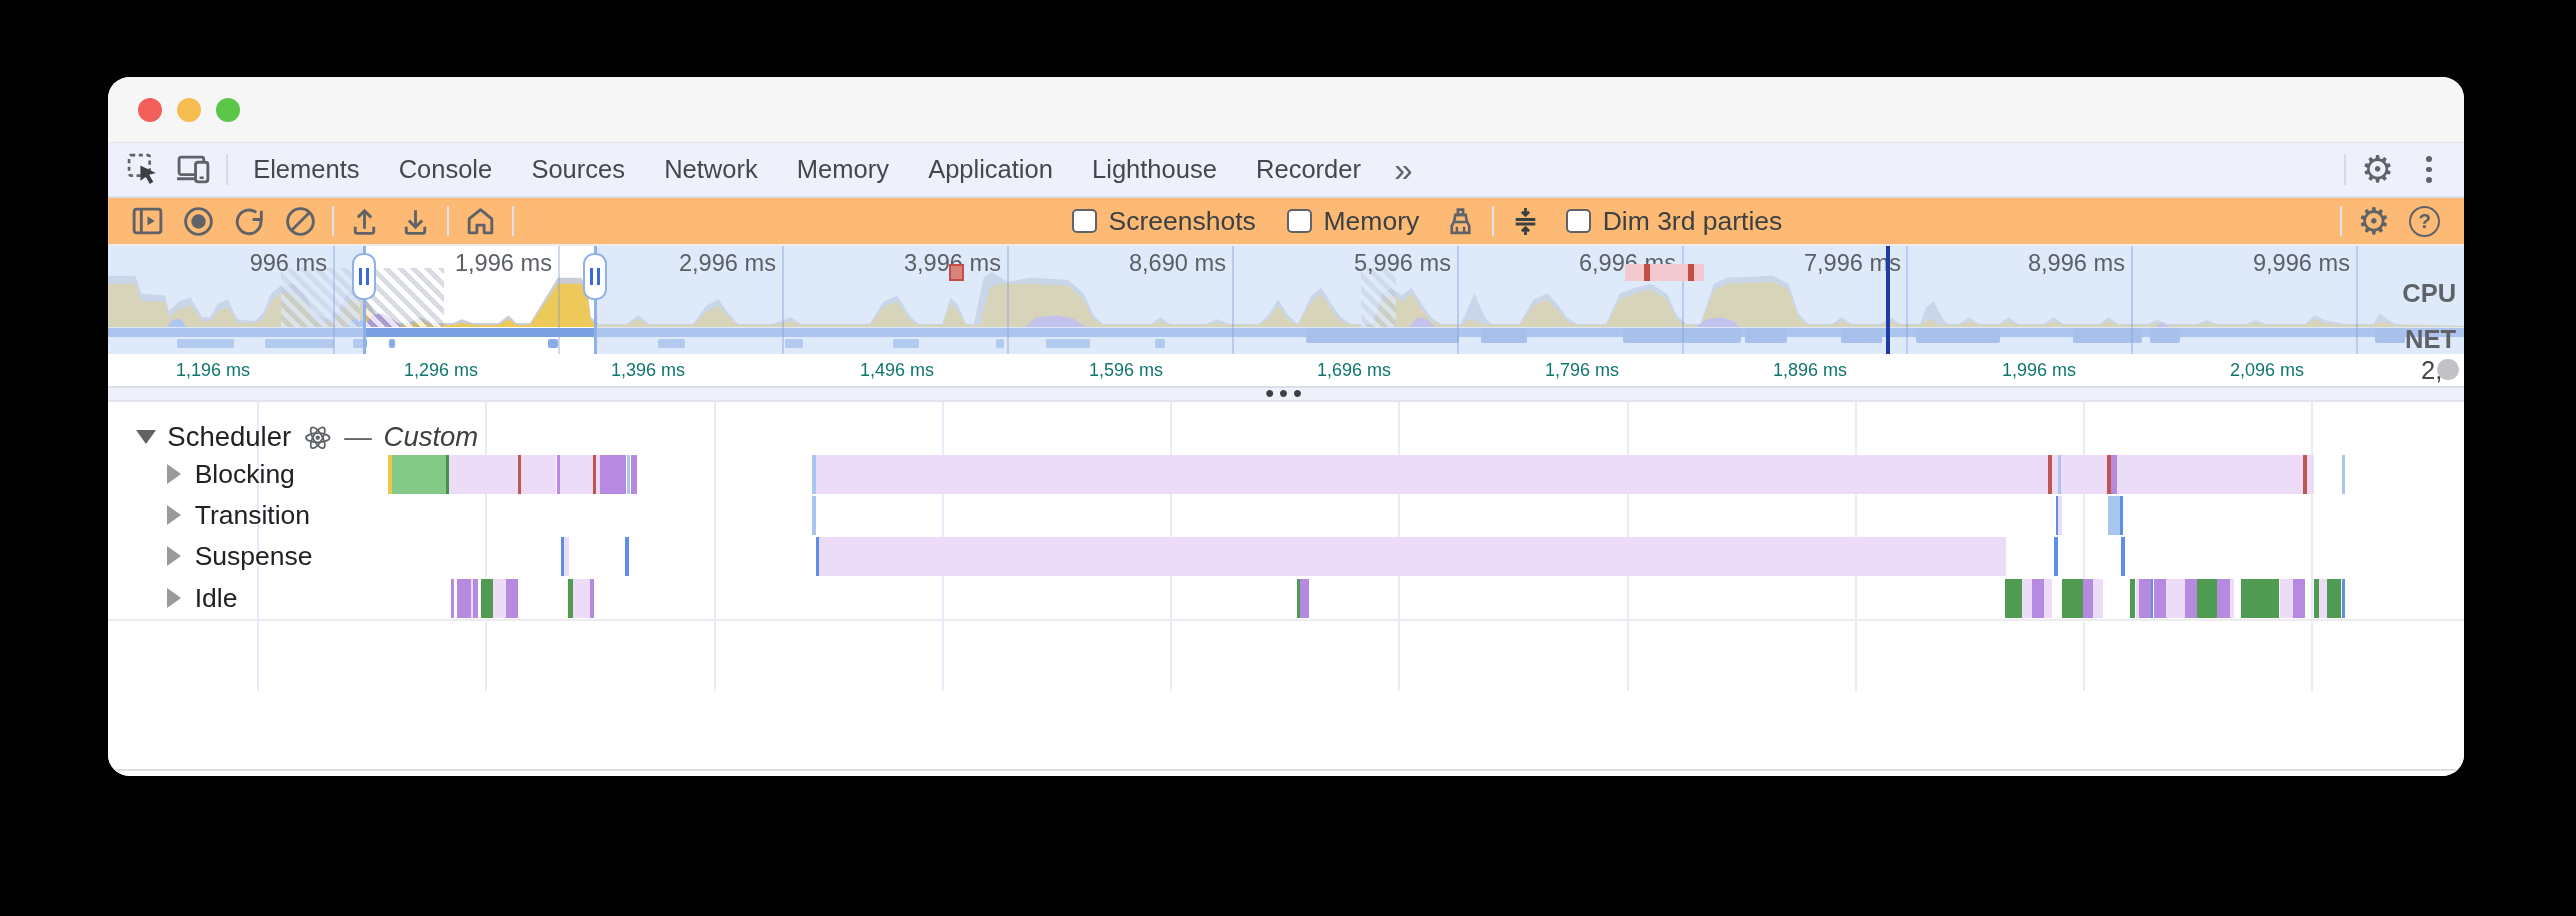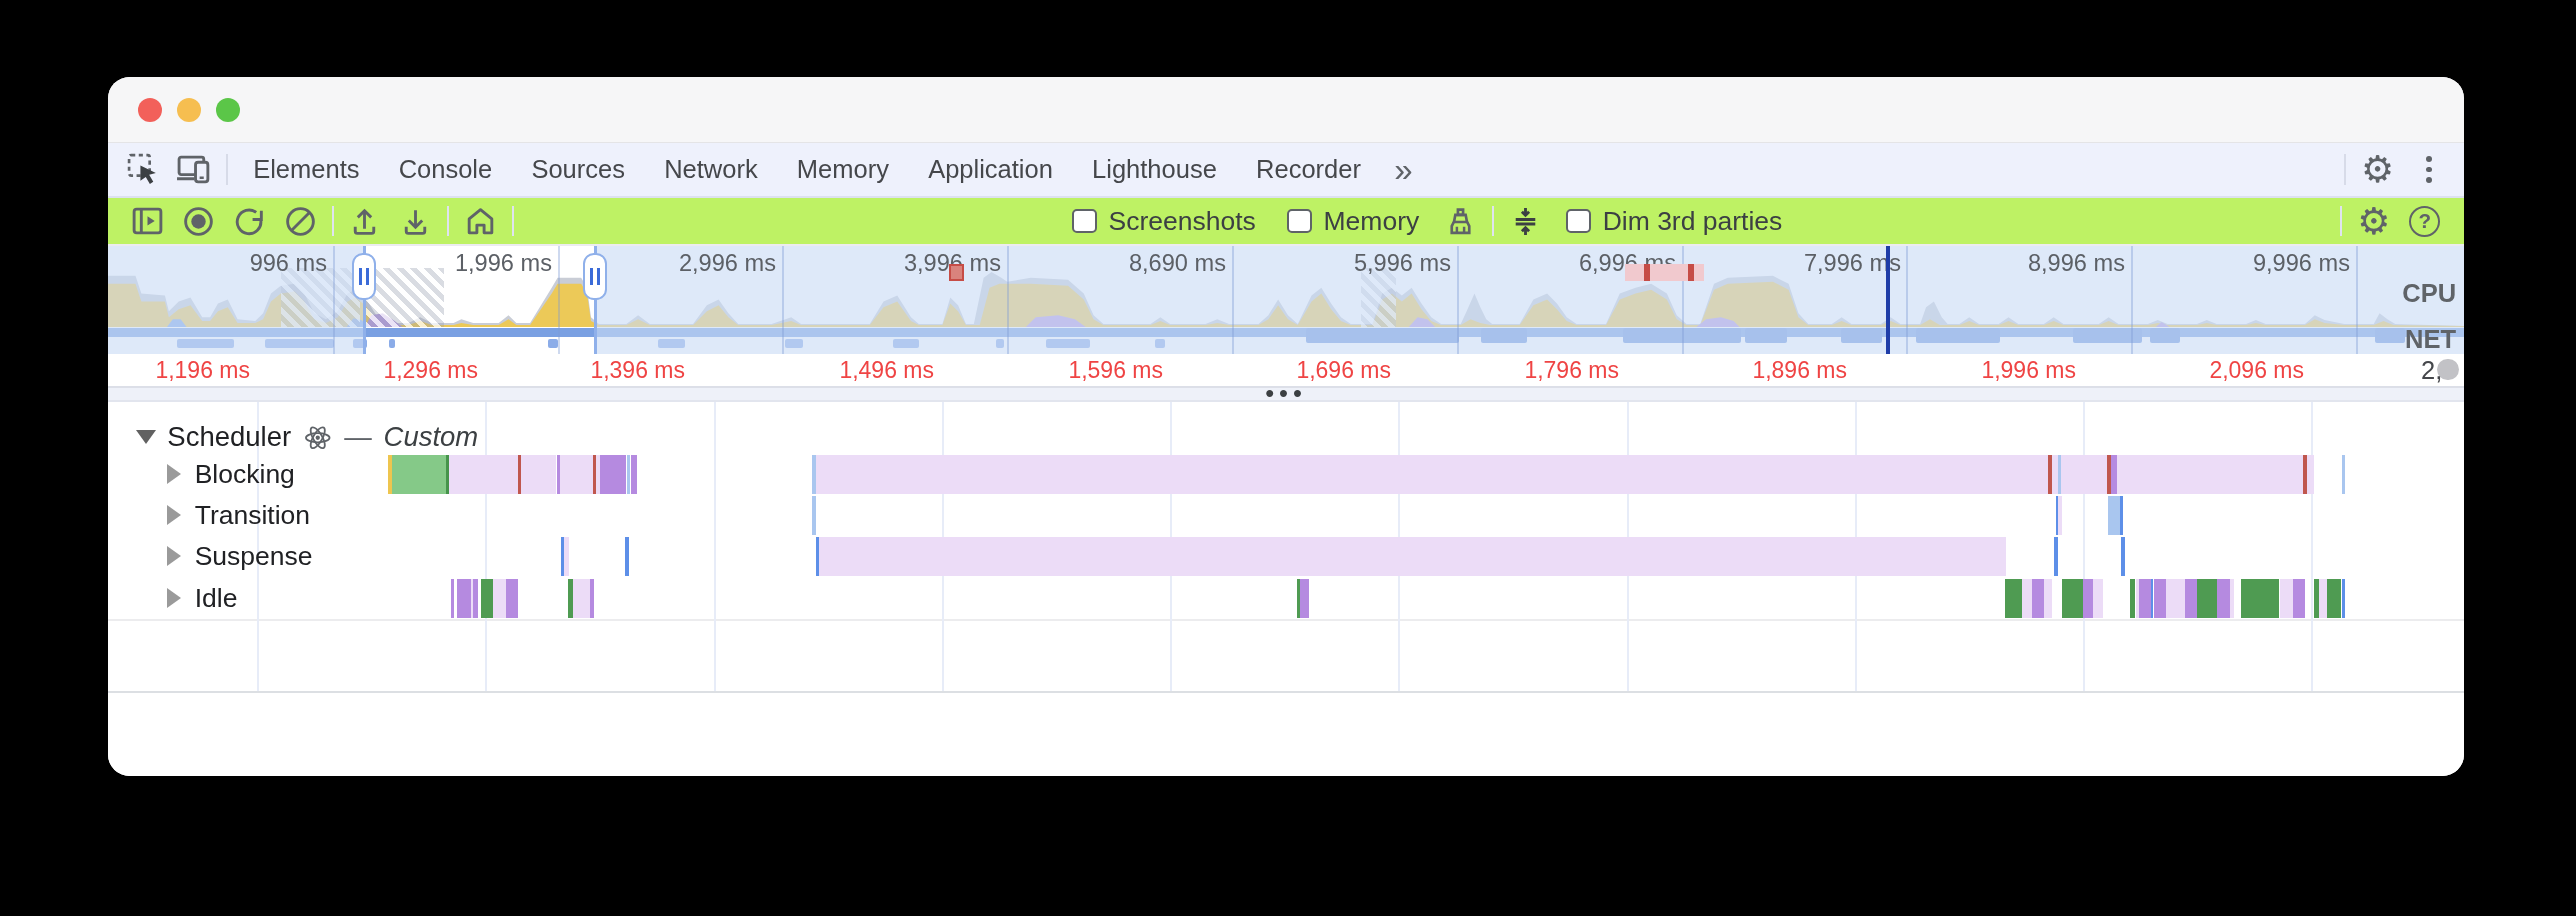--- a/index.html
+++ b/index.html
@@ -19,21 +19,21 @@
   .tab.active { color:#1a63d4; }
   .tab.active .underline { position:absolute; left:3.9px; right:3.9px; bottom:0; height:6.9px; background:#1a63d4; border-radius:4.9px; }
   .moretabs { font-size:33px; color:#5f6368; background:none; border:none; padding:0 13.7px; cursor:pointer; }
   .spacer { flex:1; }
   .kebab { display:flex; flex-direction:column; gap:4.9px; align-items:center; }
   .kebab i { width:5.9px; height:5.9px; border-radius:50%; background:#5f6368; }
   .gearchar { font-family:"DejaVu Sans",sans-serif; font-size:37px; color:#5f6368; line-height:1; }
   .helpcirc { width:31px; height:31px; border:2.9px solid #5f6368; border-radius:50%; color:#5f6368; font-size:20.6px; font-weight:bold; display:flex; align-items:center; justify-content:center; }
 
   
-  .toolbar { display:flex; align-items:center; height:48px; background:#bef264; border-bottom:2px solid #ececef; padding:0 13.7px; }
+  .toolbar { display:flex; align-items:center; height:48px; background:#fdba74; border-bottom:2px solid #ececef; padding:0 13.7px; }
   .toolbar .vsep { background:#dfe3f0; height:29.5px; }
   .cb { display:flex; align-items:center; margin:0 15.7px; cursor:pointer; }
   .cb .box { width:24.5px; height:24.5px; border:2.9px solid #5f6368; border-radius:4.9px; background:#fff; margin-right:11.8px; flex:none; }
   .cb .txt { font-size:26.5px; color:#3c4043; white-space:nowrap; }
   svg.ic { display:block; }
 
   
   .overview { position:relative; height:108px; background:#fff; overflow:hidden; }
   .ov-chart { position:absolute; left:0; top:21.6px; width:2356px; height:59px; }
   .ov-hatch { position:absolute; top:21.6px; height:59px; background:repeating-linear-gradient(45deg, rgba(255,255,255,.9) 0 4.9px, rgba(150,158,175,.45) 4.9px 9.8px); opacity:.8; z-index:2; }
@@ -46,30 +46,30 @@
   .ov-band i { position:absolute; top:0; height:17.7px; width:5.9px; background:#c64c46; }
   .ov-mark { position:absolute; top:17.7px; height:17.7px; background:#d9837d; border:2px solid #c64c46; z-index:5; }
   .ov-guide { position:absolute; top:0; width:2.9px; height:108px; background:#8fb0ea; z-index:6; }
   .ov-handle { position:absolute; top:6.9px; width:23.6px; height:47px; background:#fff; border:2.9px solid #8fb0ea; border-radius:10.8px; z-index:7; display:flex; align-items:center; justify-content:center; gap:3.9px; }
   .ov-handle i { width:2.9px; height:16.7px; background:#3b6bd8; }
   .playhead { position:absolute; top:0; width:3.9px; height:108px; background:#1f3da8; z-index:8; }
   .ov-side { position:absolute; right:7.9px; font-size:25.5px; font-weight:bold; color:#5f6368; z-index:9; }
 
   
   .ruler { position:relative; height:32px; background:#fff; }
-  .r-lbl { position:absolute; top:0; height:20px; line-height:32px; width:177px; text-align:right; font-size:23px; color:#ef4444; }
+  .r-lbl { position:absolute; top:0; height:20px; line-height:32px; width:177px; text-align:right; font-size:18px; color:#0f766e; }
   .r-part { position:absolute; top:0; height:32px; line-height:32px; font-size:25.5px; color:#45474b; }
   .r-thumb { position:absolute; width:21.6px; height:21.6px; top:4.9px; border-radius:10.8px; background:#c2c2c6; }
 
   
   .resizer { position:relative; height:15.7px; background:#eef1f9; border-top:2px solid #dcdfe8; border-bottom:2px solid #e2e5ee; text-align:center; cursor:row-resize; }
   .resizer span { font-size:25.5px; line-height:8.8px; letter-spacing:4.9px; color:#3c4043; }
 
   
-  .tracks { position:relative; height:289px; background:#fff; overflow:hidden; }
+  .tracks { position:relative; height:367px; background:#fff; overflow:hidden; }
   .grid { position:absolute; top:0; width:2px; height:289px; background:#e7ecf8; }
   .trk-header { position:absolute; left:27.5px; top:19.6px; display:flex; align-items:center; gap:11.8px; z-index:2; }
   .tri-down { width:0; height:0; border-left:10.8px solid transparent; border-right:10.8px solid transparent; border-top:14.7px solid #616161; }
   .tri-right { width:0; height:0; border-top:10.8px solid transparent; border-bottom:10.8px solid transparent; border-left:14.7px solid #9a9a9a; }
   .trk-name { font-size:27.5px; color:#202124; }
   .trk-dash { font-size:27.5px; color:#5f6368; }
   .trk-mod { font-size:27.5px; font-style:italic; color:#3c4043; }
   .row-label { position:absolute; left:59px; display:flex; align-items:center; gap:13.7px; height:41px; z-index:2; }
   .row-label .txt { font-size:26.5px; color:#202124; }
   .seg { position:absolute; height:39px; }

